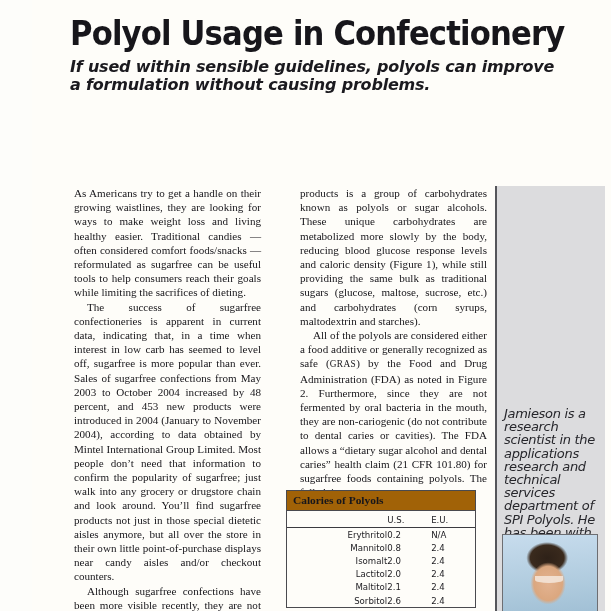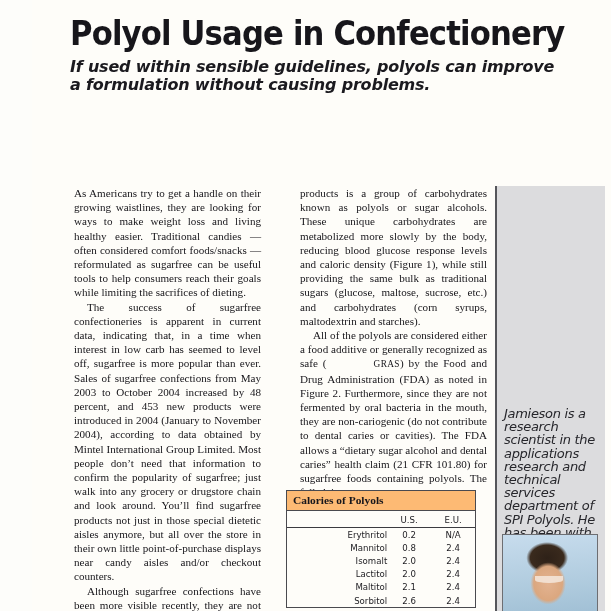--- a/index.html
+++ b/index.html
@@ -89,21 +89,20 @@
   }
   .col p + p {
     text-indent: 13px;
   }
   #col1 { left: 42px;  width: 187px; }
   #col2 { left: 268px; width: 187px; }
 
   .smallcaps {
     font-size: 9.3px;
     letter-spacing: 0.4px;
-    padding-left: 47px;
   }
 
   
   .sidebar {
     position: absolute;
     left: 463px;
     top: 186px;
     width: 110px;
     height: 425px;
     background: #dcdcde;
@@ -161,21 +160,21 @@
     position: absolute;
     left: 254px;
     top: 490px;
     width: 190px;
     border: 1px solid #4a4a4f;
     background: #fefdf9;
     box-sizing: border-box;
     overflow: hidden;
   }
   .table-title {
-    background: #fdba74;
+    background: #a16207;
     border-bottom: 1px solid #4a4a4f;
     font-family: "Liberation Serif", serif;
     font-weight: bold;
     font-size: 11.4px;
     color: #17161b;
     padding: 3px 0 3px 6px;
     line-height: 13px;
   }
   table.polyols {
     width: 100%;
@@ -194,21 +193,21 @@
   }
   table.polyols td {
     padding: 1.6px 0;
   }
   table.polyols td.name {
     text-align: right;
     padding-left: 31px;
   }
   table.polyols td.num,
   table.polyols th.num {
-    text-align: center;
+    text-align: left;
     width: 42px;
   }
   table.polyols th.namecol { width: 96px; }
 </style>
 </head>
 <body>
 
 <div class="page">
 
   <div class="masthead">

